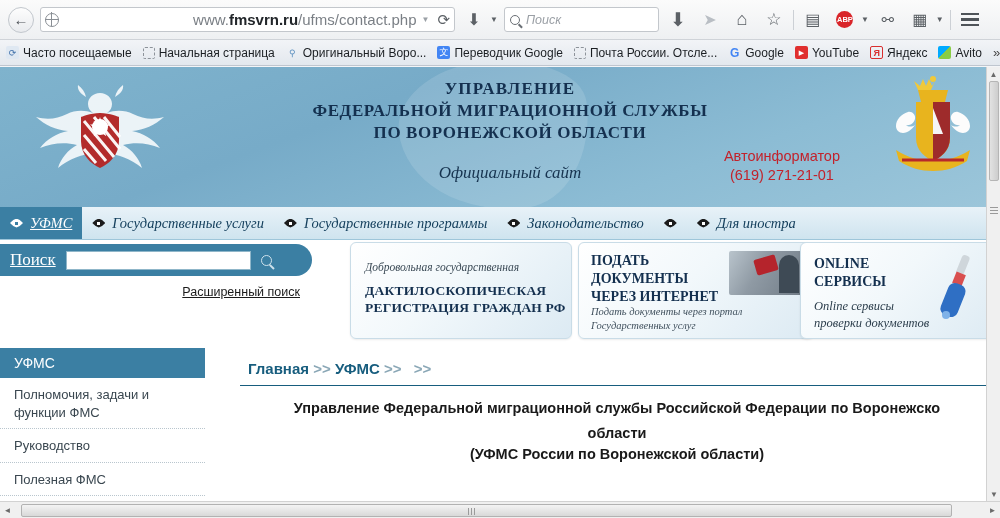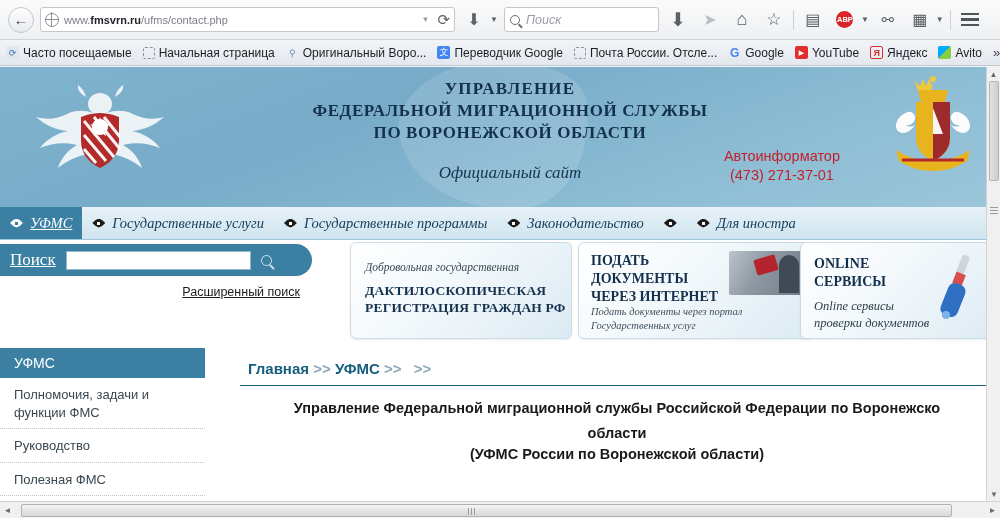--- a/index.html
+++ b/index.html
@@ -44,21 +44,21 @@
     position: relative; flex: 0 0 auto;
   }
   .globe-icon::before {
     content:""; position:absolute; left:-1.4px; top:5px;
     width:14px; height:1.4px; background:#8a8f95;
   }
   .globe-icon::after {
     content:""; position:absolute; left:5px; top:-1.4px;
     width:1.4px; height:14px; background:#8a8f95;
   }
-  .url-text { font-size: 11px; color: #7a7f85; white-space: nowrap; overflow: hidden; flex:1; }
+  .url-text { font-size: 15px; color: #7a7f85; white-space: nowrap; overflow: hidden; flex:1;text-align:right; }
   .url-text b { color: #22262a; font-weight: bold; }
   .url-caret { color:#9aa0a6; font-size:8px; }
   .url-reload { color:#5c6166; font-size:15px; padding-left:3px; }
 
   .tb-icon {
     width: 26px; height: 26px;
     display:flex; align-items:center; justify-content:center;
     color:#5c6166; font-size:16px; flex:0 0 auto;
   }
   .tb-sep { width:1px; height:20px; background:#ccd0d5; flex:0 0 auto; }
@@ -394,21 +394,21 @@
 
       <div class="header-center">
         <div class="hc-l1">УПРАВЛЕНИЕ</div>
         <div class="hc-l2">ФЕДЕРАЛЬНОЙ МИГРАЦИОННОЙ СЛУЖБЫ</div>
         <div class="hc-l3">ПО ВОРОНЕЖСКОЙ ОБЛАСТИ</div>
         <div class="hc-official">Официальный сайт</div>
       </div>
 
       <div class="autoinfo">
         <div>Автоинформатор</div>
-        <div>(473) 271-37-01</div>
+        <div>(619) 271-21-01</div>
       </div>
 
       <svg class="emblem-right" viewBox="0 0 90 115">
         <g>
           <path d="M30 18h30l-3 12H33z" fill="#e8b41e"></path>
           <path d="M30 18l-4-9 6 5 3-7 3 7 3-7 3 7 3-5-4 9z" fill="#f0c93a"></path>
           <circle cx="45" cy="7" r="3" fill="#f0c93a"></circle>
         </g>
         <path d="M28 30h34v36c0 13-10 20-17 23-7-3-17-10-17-23z" fill="#e8b41e"></path>
         <path d="M45 30h17v36c0 13-10 20-17 23z" fill="#9e2b2b"></path>

